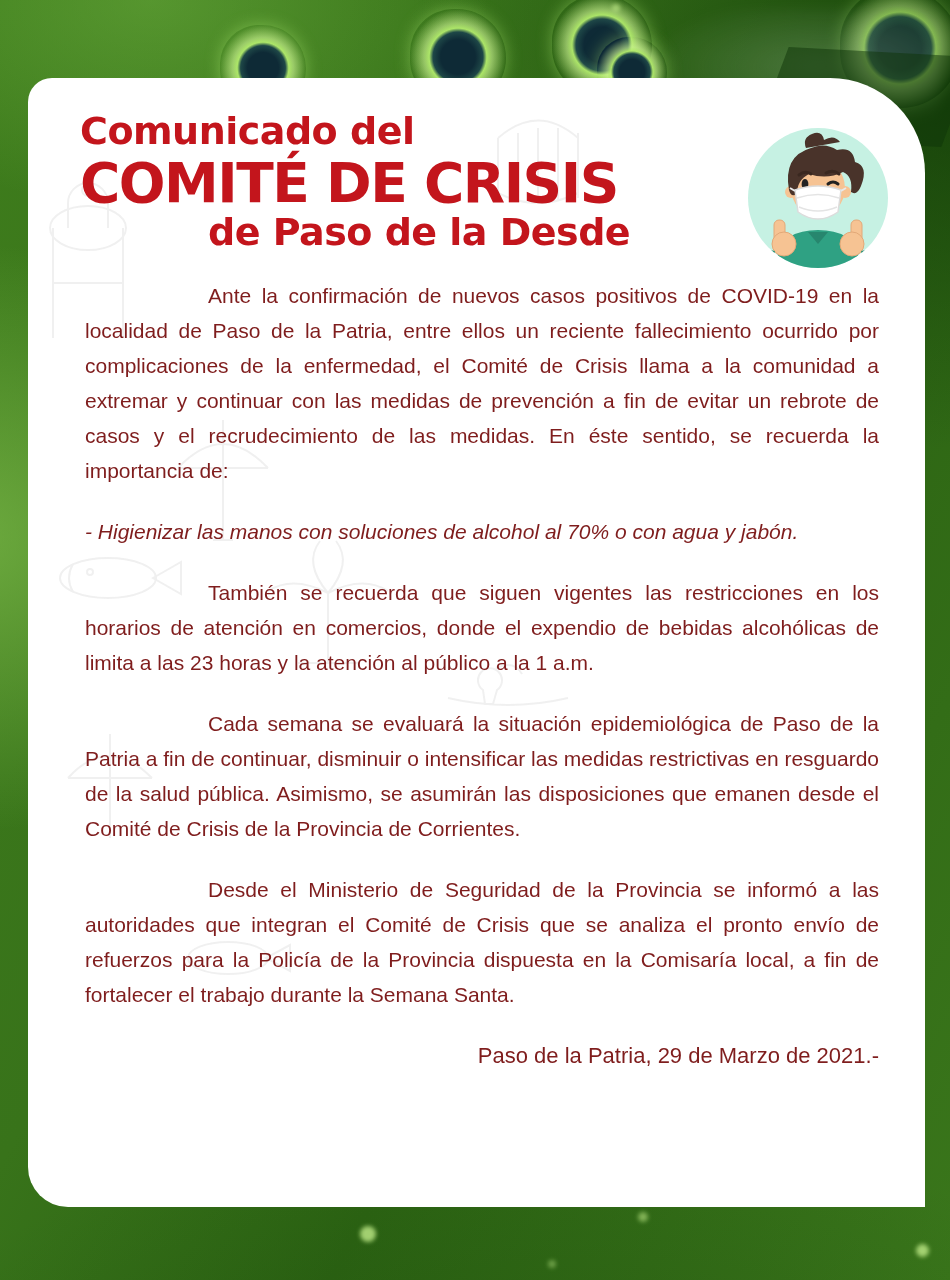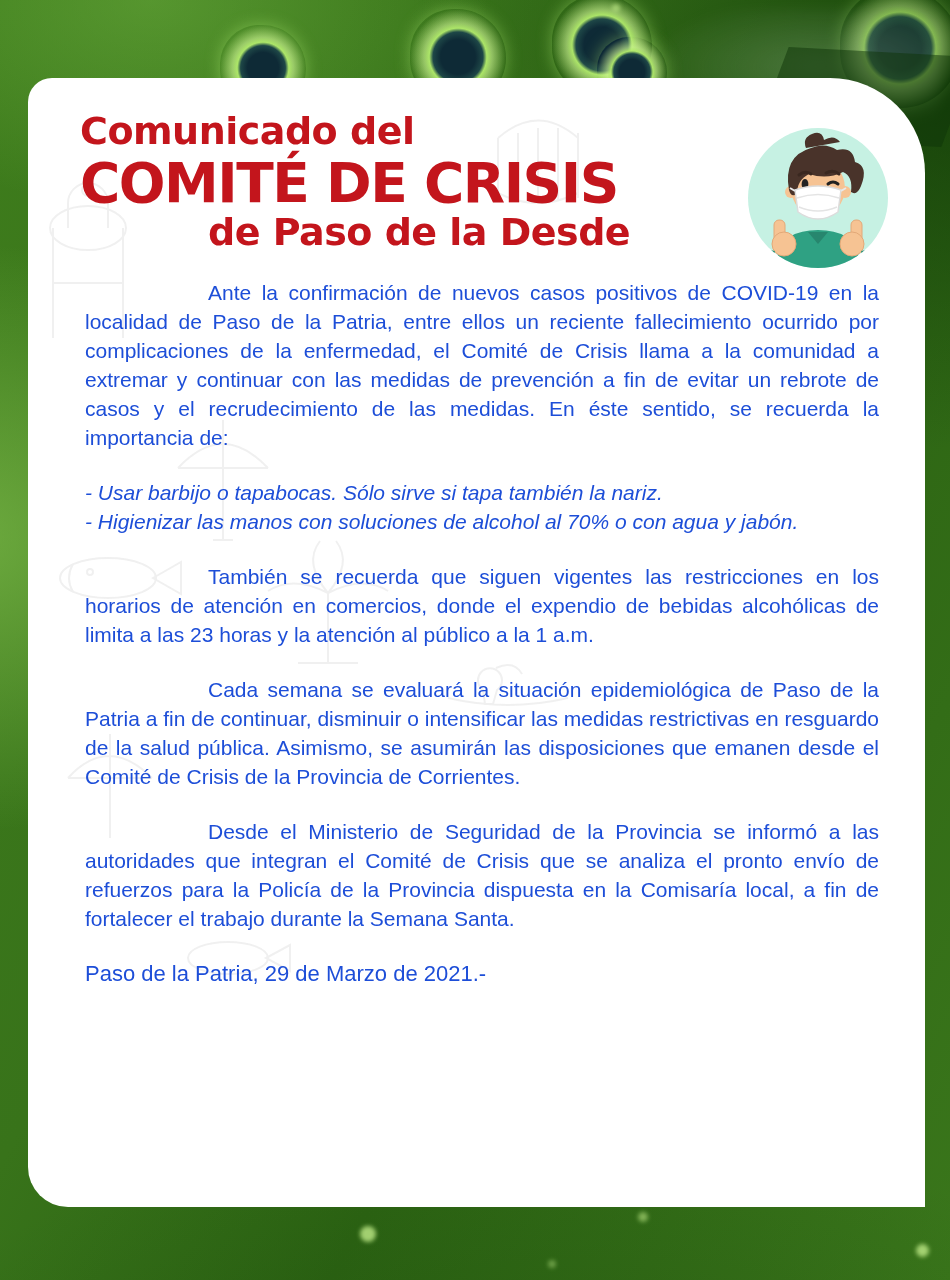--- a/index.html
+++ b/index.html
@@ -37,26 +37,26 @@
   
   .title-block{position:absolute;left:52px;top:34px;z-index:2;color:var(--accent_red,#c3151c);font-family:"DejaVu Sans",sans-serif;font-weight:800;}
   .t-kicker{font-size:38px;line-height:1.05;letter-spacing:-.5px;}
   .t-main{font-size:55px;line-height:1.02;letter-spacing:-1.5px;margin-top:3px;}
   .t-sub{font-size:38px;line-height:1.05;letter-spacing:-.5px;margin-top:2px;margin-left:128px;}
   
   .avatar{position:absolute;left:720px;top:50px;width:140px;height:140px;z-index:2;}
   
   .doc-body{
     position:absolute;left:57px;top:200px;width:794px;z-index:2;
-    font-size:21px;line-height:29px;color:#1d4ed8;text-align:justify;
+    font-size:21px;line-height:35px;color:#7f1d1d;text-align:justify;
   }
   .para{text-indent:123px;margin:0 0 26px 0;}
   .bullets{font-style:italic;margin:0 0 26px 0;}
   .bullets span{display:block;}
-  .dateline{margin-top:8px;font-size:22px;}
+  .dateline{text-align:right;margin-top:8px;font-size:22px;}
 </style>
 </head>
 <body>
 
 <div class="deco virus" style="left:220px;top:25px;width:86px;height:86px;"></div>
 <div class="deco virus" style="left:410px;top:9px;width:96px;height:96px;"></div>
 <div class="deco virus" style="left:552px;top:-5px;width:100px;height:100px;"></div>
 <div class="deco virus" style="left:597px;top:37px;width:70px;height:70px;"></div>
 <div class="deco virus" style="left:840px;top:-12px;width:120px;height:120px;opacity:.7;"></div>
 <div class="deco smoke" style="left:640px;top:8px;width:300px;height:130px;"></div>
@@ -142,21 +142,20 @@
 
       <path d="M47 62 q23 -8 46 0 l-3 22 q-20 14 -40 0 z" fill="#ffffff" stroke="#dcdcdc" stroke-width="1.5"></path>
       <path d="M49 70 q21 -7 42 0 M51 79 q19 8 38 0" stroke="#e4e4e4" stroke-width="1.5" fill="none"></path>
       <path d="M47 63 L42 60 M93 63 L98 60" stroke="#e8e8e8" stroke-width="2"></path>
     </g>
   </svg>
 
   <div class="doc-body">
     <p class="para">Ante la confirmación de nuevos casos positivos de COVID-19 en la localidad de Paso de la Patria, entre ellos un reciente fallecimiento ocurrido por complicaciones de la enfermedad, el Comité de Crisis llama a la comunidad a extremar y continuar con las medidas de prevención a fin de evitar un rebrote de casos y el recrudecimiento de las medidas. En éste sentido, se recuerda la importancia de:</p>
     <div class="bullets">
-      <span>- Usar barbijo o tapabocas. Sólo sirve si tapa también la nariz.</span>
       <span>- Higienizar las manos con soluciones de alcohol al 70% o con agua y jabón.</span>
     </div>
     <p class="para">También se recuerda que siguen vigentes las restricciones en los horarios de atención en comercios, donde el expendio de bebidas alcohólicas de limita a las 23 horas y la atención al público a la 1 a.m.</p>
     <p class="para">Cada semana se evaluará la situación epidemiológica de Paso de la Patria a fin de continuar, disminuir o intensificar las medidas restrictivas en resguardo de la salud pública. Asimismo, se asumirán las disposiciones que emanen desde el Comité de Crisis de la Provincia de Corrientes.</p>
     <p class="para">Desde el Ministerio de Seguridad de la Provincia se informó a las autoridades que integran el Comité de Crisis que se analiza el pronto envío de refuerzos para la Policía de la Provincia dispuesta en la Comisaría local, a fin de fortalecer el trabajo durante la Semana Santa.</p>
     <div class="dateline">Paso de la Patria, 29 de Marzo de 2021.-</div>
   </div>
 </div>
 
 </body></html>

